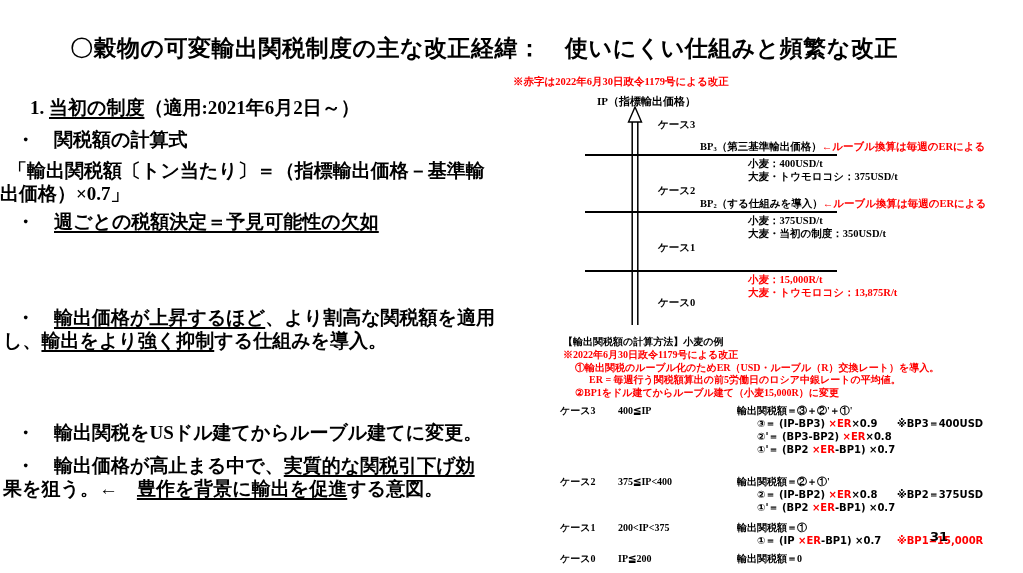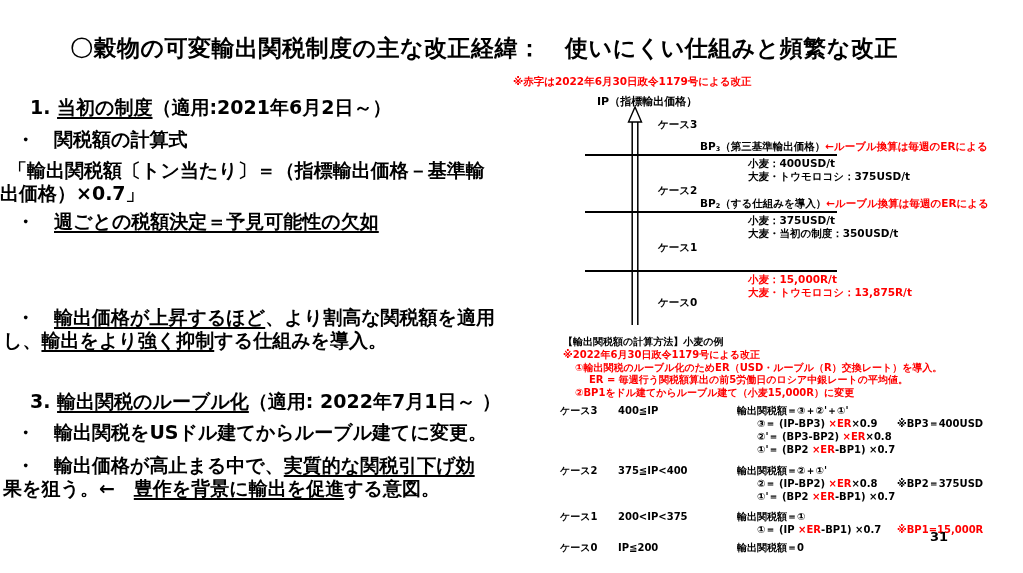--- a/index.html
+++ b/index.html
@@ -1,54 +1,53 @@
 <!DOCTYPE html>
 <html><head>
 <meta charset="utf-8">
 <style>
   html,body{margin:0;padding:0;background:#fff;}
   .slide{position:relative;width:1023px;height:573px;background:#ffffff;overflow:hidden;
          font-family:"DejaVu Sans","Liberation Sans",sans-serif;color:#000;}
   .abs{position:absolute;}
-  .nw{white-space:nowrap;}
+  .nw{white-space:nowrap;font-family:Liberation Serif, serif;}
   .ttl{font-size:23px;font-weight:bold;letter-spacing:.5px;}
   .body19{font-size:19px;line-height:23px;font-weight:600;}
   .red{color:#ff0000;}
   .fig{font-size:10.5px;font-weight:bold;line-height:13px;}
   .u{text-decoration:underline;text-underline-offset:3px;text-decoration-thickness:1.5px;}
   .sb{font-size:.62em;vertical-align:-1px;}
   .hline{position:absolute;left:585px;width:252px;height:2px;background:#000;}
   .notes{position:absolute;left:563px;top:336px;font-size:10px;font-weight:bold;line-height:12.8px;}
   .ind1{padding-left:12px;}
   .ind2{padding-left:26px;}
   .calc{position:absolute;left:560px;top:404px;width:463px;font-size:10px;font-weight:bold;line-height:13px;}
   .c-case{display:inline-block;width:58px;}
   .c-cond{display:inline-block;width:119px;}
   .c-sub{position:relative;padding-left:197px;white-space:nowrap;}
   .c-note{position:absolute;left:317px;top:0;padding-left:20px;}
-  .mt8{margin-top:8px;}.mt7{margin-top:7px;}.mt5{margin-top:5px;}
+  .mt8{margin-top:19px;}.mt7{margin-top:7px;}.mt5{margin-top:5px;}
   .pgnum{font-size:13px;font-weight:600;}
 </style>
 </head>
 <body>
 
 <div class="slide">
 
   <div class="abs ttl nw" style="left:70px;top:33px;">〇穀物の可変輸出関税制度の主な改正経緯：　使いにくい仕組みと頻繁な改正</div>
 
   <div class="abs red nw" style="left:513px;top:75px;font-size:10.5px;font-weight:bold;">※赤字は2022年6月30日政令1179号による改正</div>
 
   <div class="abs body19 nw" style="left:30px;top:96px;"><span>1. </span><span class="u">当初の制度</span><span>（適用:2021年6月2日～）</span></div>
   <div class="abs body19 nw" style="left:3px;top:128px;text-indent:13px;"><span>・　関税額の計算式</span></div>
   <div class="abs body19 nw" style="left:0px;top:159px;text-indent:8px;"><span>「輸出関税額〔トン当たり〕＝（指標輸出価格－基準輸</span><br><span>出価格）×0.7」</span></div>
   <div class="abs body19 nw" style="left:3px;top:210px;text-indent:13px;"><span>・　</span><span class="u">週ごとの税額決定＝予見可能性の欠如</span></div>
 
   <div class="abs body19 nw" style="left:3px;top:306px;text-indent:13px;"><span>・　</span><span class="u">輸出価格が上昇するほど</span><span>、より割高な関税額を適用</span><br><span>し、</span><span class="u">輸出をより強く抑制</span><span>する仕組みを導入。</span></div>
 
-  <div class="abs body19 nw" style="left:30px;top:390px;"><span>3. </span><span class="u">輸出関税のルーブル化</span><span>（適用: 2022年7月1日～ ）</span></div>
   <div class="abs body19 nw" style="left:3px;top:421px;text-indent:13px;"><span>・　輸出関税をUSドル建てからルーブル建てに変更。</span></div>
   <div class="abs body19 nw" style="left:3px;top:454px;text-indent:13px;"><span>・　輸出価格が高止まる中で、</span><span class="u">実質的な関税引下げ効</span><br><span>果を狙う。←　</span><span class="u">豊作を背景に輸出を促進</span><span>する意図。</span></div>
 
   <div class="abs fig nw" style="left:597px;top:95px;font-size:11px;">IP（指標輸出価格）</div>
 
   <svg class="abs" style="left:619px;top:105px;" width="32" height="222" viewBox="0 0 32 222">
     <polygon points="16,2 9.5,17 22.5,17" fill="#ffffff" stroke="#000000" stroke-width="1.4"></polygon>
     <line x1="13.2" y1="17" x2="13.2" y2="220" stroke="#000000" stroke-width="1.5"></line>
     <line x1="18.8" y1="17" x2="18.8" y2="220" stroke="#000000" stroke-width="1.5"></line>
   </svg>

